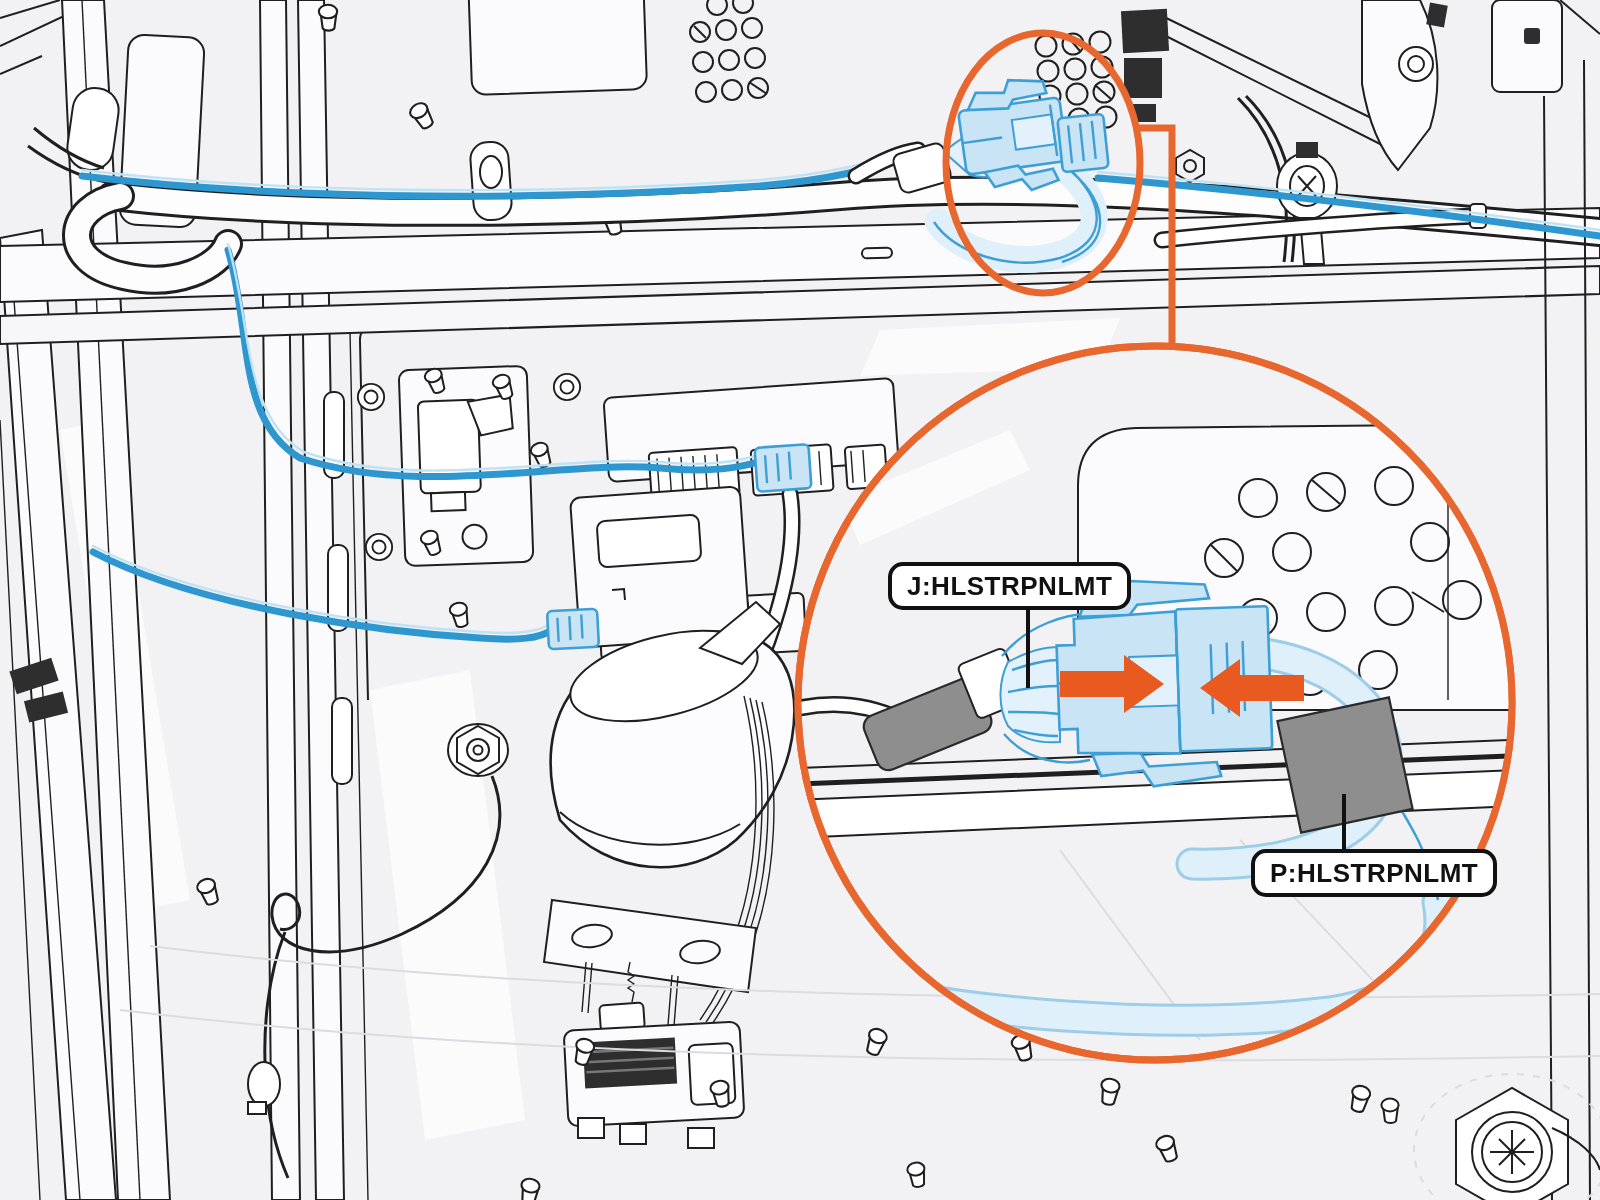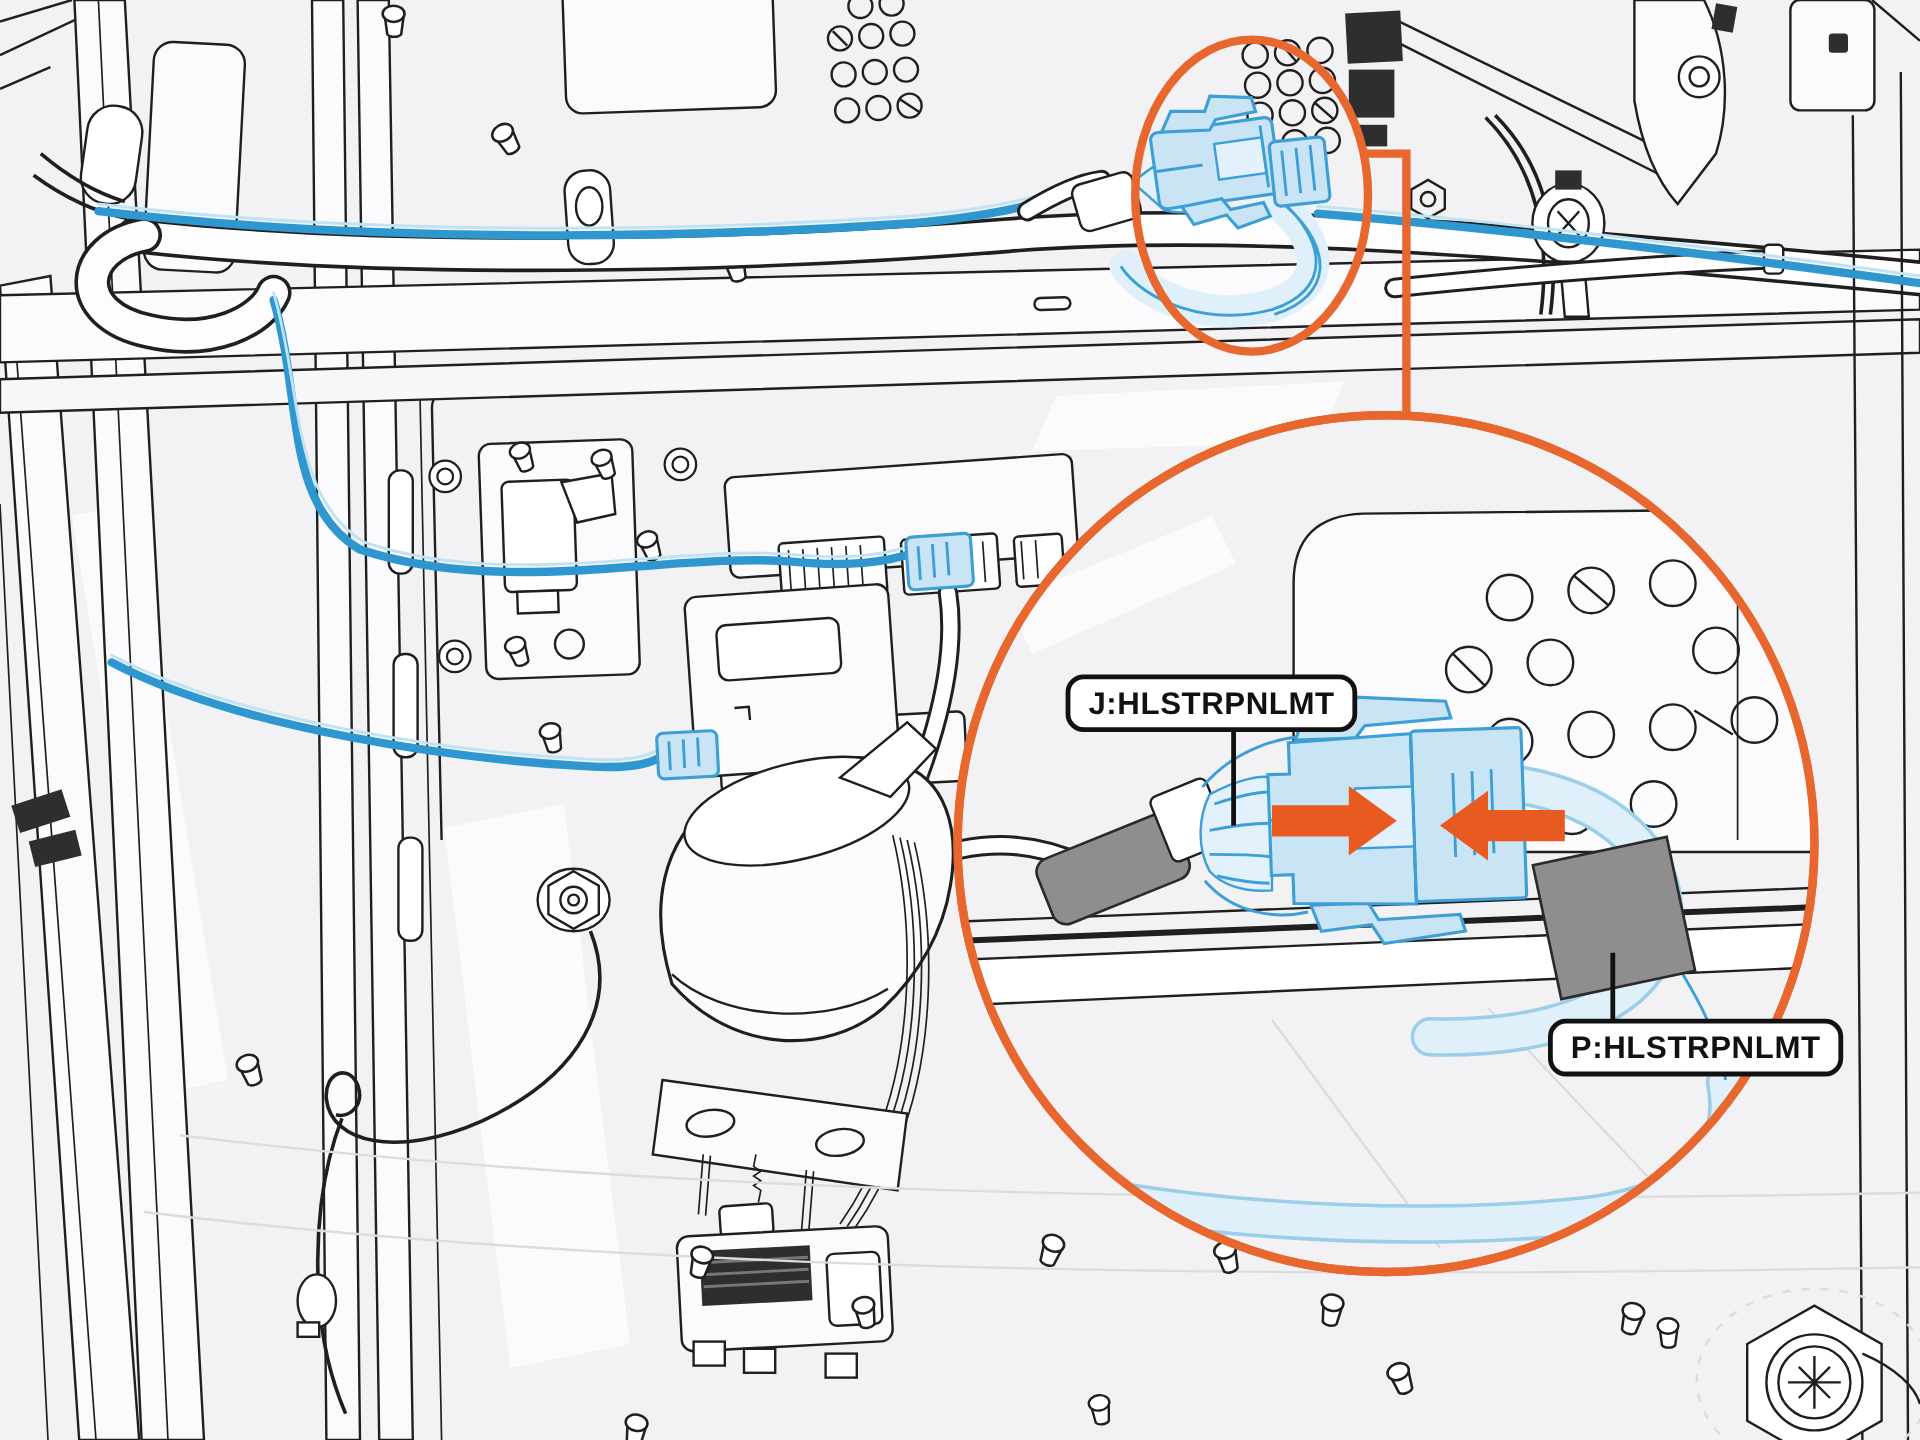--- a/index.html
+++ b/index.html
@@ -350,14 +350,14 @@
     <rect class="gray" x="1288" y="708" width="114" height="114" transform="rotate(-12 1345 765)"></rect>
   </g>
 
   <circle class="orange" cx="1155" cy="703" r="357" fill="none"></circle>
 
   <path class="leader" d="M1028,592 L1028,688"></path>
   <path class="leader" d="M1344,794 L1344,852"></path>
 </svg>
 
 <div class="callout" style="left:888px;top:543px;margin-top:19px;">J:HLSTRPNLMT</div>
-<div class="callout" style="left:1290px;top:849px;">P:HLSTRPNLMT</div>
+<div class="callout" style="left:1251px;top:849px;">P:HLSTRPNLMT</div>
 </div>
 
 </body></html>

